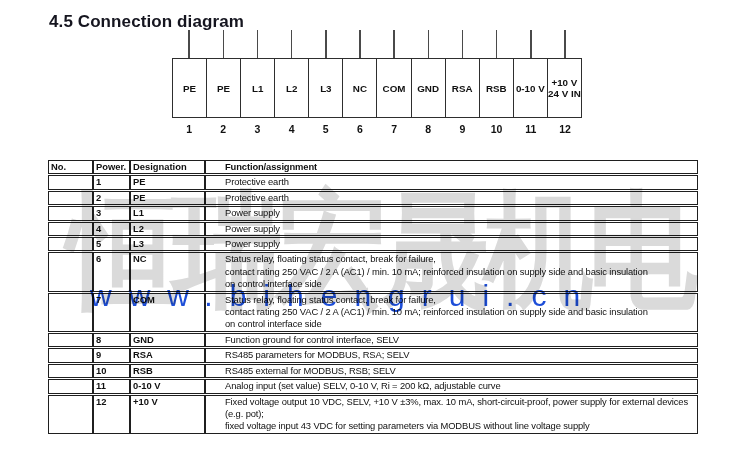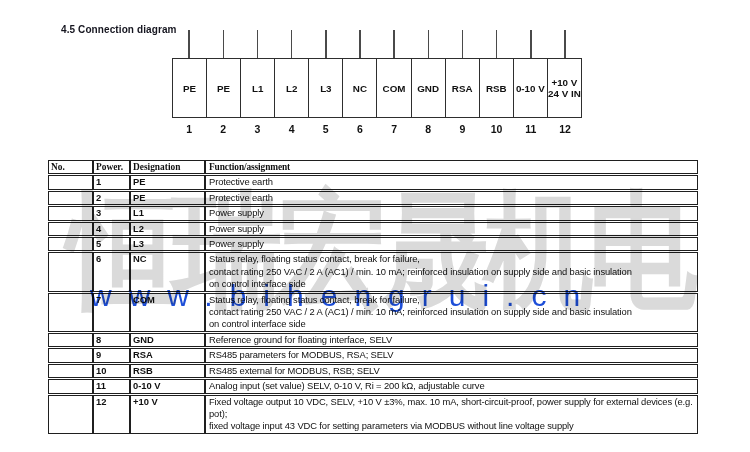--- a/index.html
+++ b/index.html
@@ -1,22 +1,22 @@
 <!DOCTYPE html>
 <html><head>
 <meta charset="utf-8">
 <style>
   html,body { margin:0; padding:0; background:#ffffff; }
   .page {
     position:relative; width:750px; height:452px; background:#ffffff;
     font-family:"Liberation Sans", sans-serif; color:#111; overflow:hidden;
   }
   .title {
-    position:absolute; left:49px; top:12px; margin:12px;
-    font-size:10px; font-weight:bold; color:#15151f; letter-spacing:0.1px;
+    position:absolute; left:49px; top:12px; margin:0;
+    font-size:17px; font-weight:bold; color:#15151f; letter-spacing:0.1px;
   }
   
   .diagram { position:absolute; left:172px; top:30px; width:410px; }
   .wires { display:flex; height:28px; }
   .wire-slot { flex:1; display:flex; justify-content:center; }
   .wire { width:1.5px; height:100%; background:#4a4a4a; }
   .tblock { display:flex; height:58px; border:1.5px solid #2e2e2e; background:#fff; }
   .tcell { flex:1; display:flex; align-items:center; justify-content:center; border-right:1.4px solid #2e2e2e; overflow:visible; }
   .tcell:last-child { border-right:none; }
   .tlabel { font-weight:bold; font-size:9.8px; line-height:11px; text-align:center; white-space:pre-line; }
@@ -25,22 +25,22 @@
   
   .conn-table {
     position:absolute; left:48px; top:159px; width:650px;
     border-collapse:separate; border-spacing:0 1px; table-layout:fixed;
   }
   .conn-table th, .conn-table td {
     border:1px solid #1f1f1f; font-size:9.4px; line-height:12.4px;
     padding:0 1px 0 2px; text-align:left; vertical-align:top; color:#101010;
     overflow:hidden;
   }
-  .conn-table th { font-weight:bold;font-family:Liberation Serif, serif; }
-  .conn-table td.fn, .conn-table th.fn { padding-left:3px; letter-spacing:-0.12px; white-space:pre-line; }
+  .conn-table th { font-weight:bold; }
+  .conn-table td.fn, .conn-table th.fn { padding-left:19px; letter-spacing:-0.12px; white-space:pre-line; }
   .conn-table td.bold { font-weight:bold; }
   
   .wm-cjk {
     position:absolute; left:68px; top:166px; margin:0;
     font-size:110px; font-weight:bold; color:#dadada; letter-spacing:-6px;
     white-space:nowrap; transform:scaleY(1.15); transform-origin:top left;
     mix-blend-mode:multiply; pointer-events:none; z-index:5;
   }
   .wm-url {
     position:absolute; left:90px; top:279px; margin:0;
@@ -208,21 +208,21 @@
           <td class="bold">7</td>
           <td class="bold">COM</td>
           <td class="fn">Status relay, floating status contact, break for failure,
 contact rating 250 VAC / 2 A (AC1) / min. 10 mA; reinforced insulation on supply side and basic insulation
 on control interface side</td>
         </tr>
         <tr>
           <td></td>
           <td class="bold">8</td>
           <td class="bold">GND</td>
-          <td class="fn">Reference ground for floating interface, SELV</td>
+          <td class="fn">Function ground for control interface, SELV</td>
         </tr>
         <tr>
           <td></td>
           <td class="bold">9</td>
           <td class="bold">RSA</td>
           <td class="fn">RS485 parameters for MODBUS, RSA; SELV</td>
         </tr>
         <tr>
           <td></td>
           <td class="bold">10</td>

